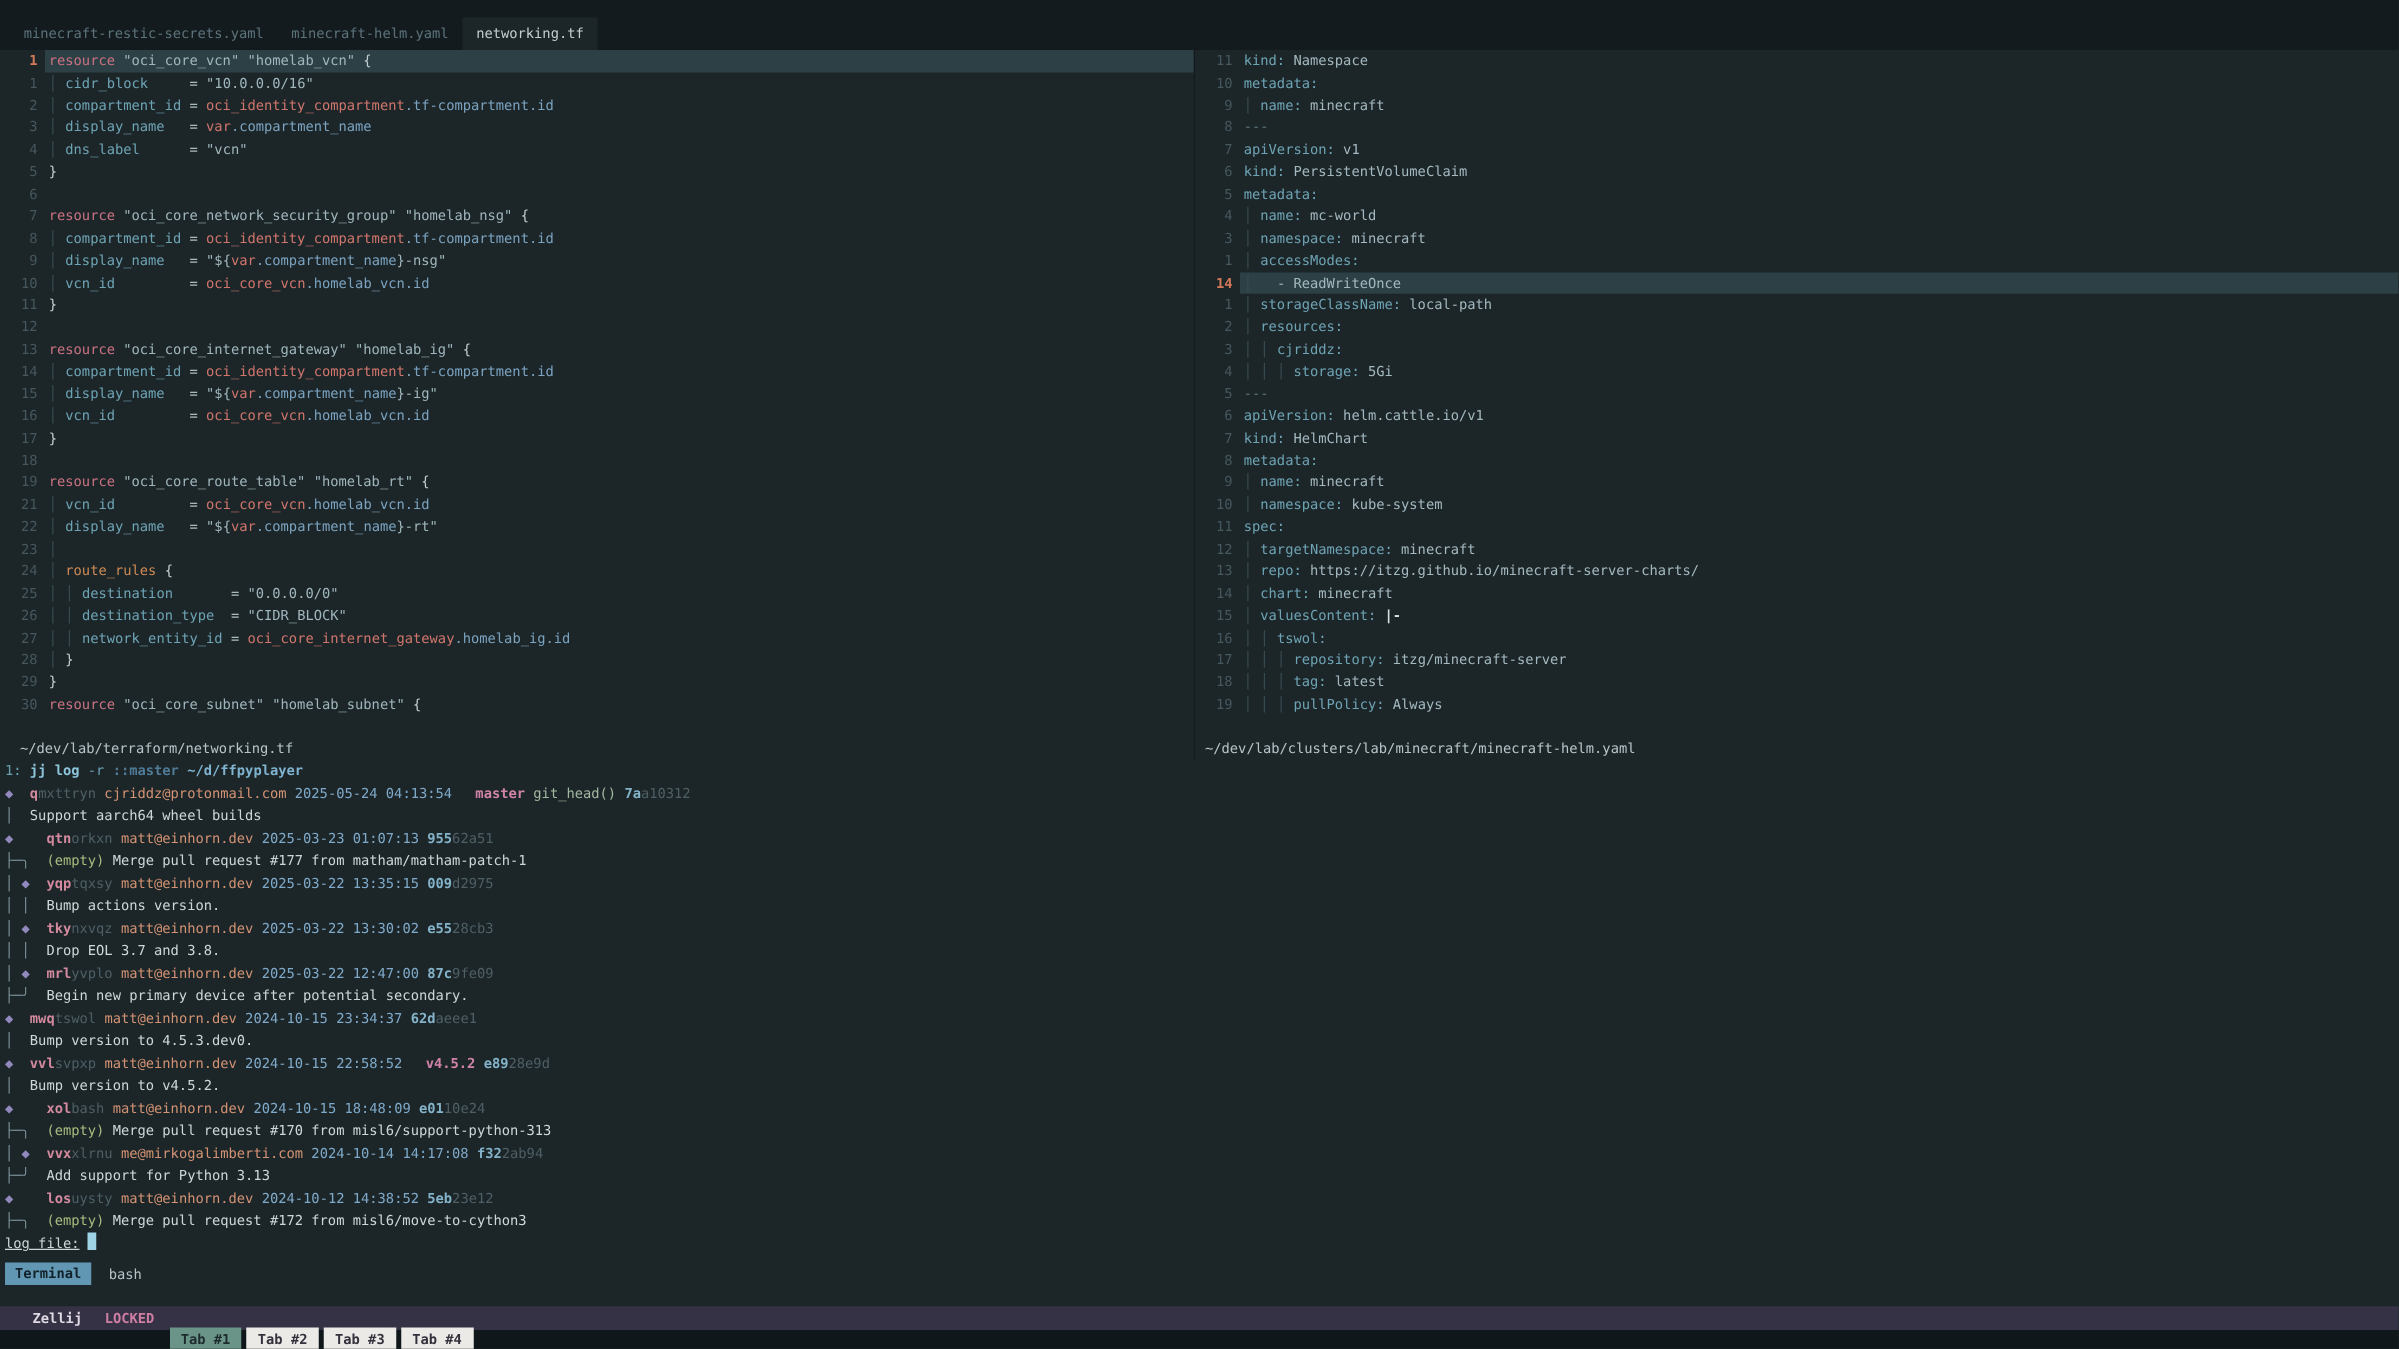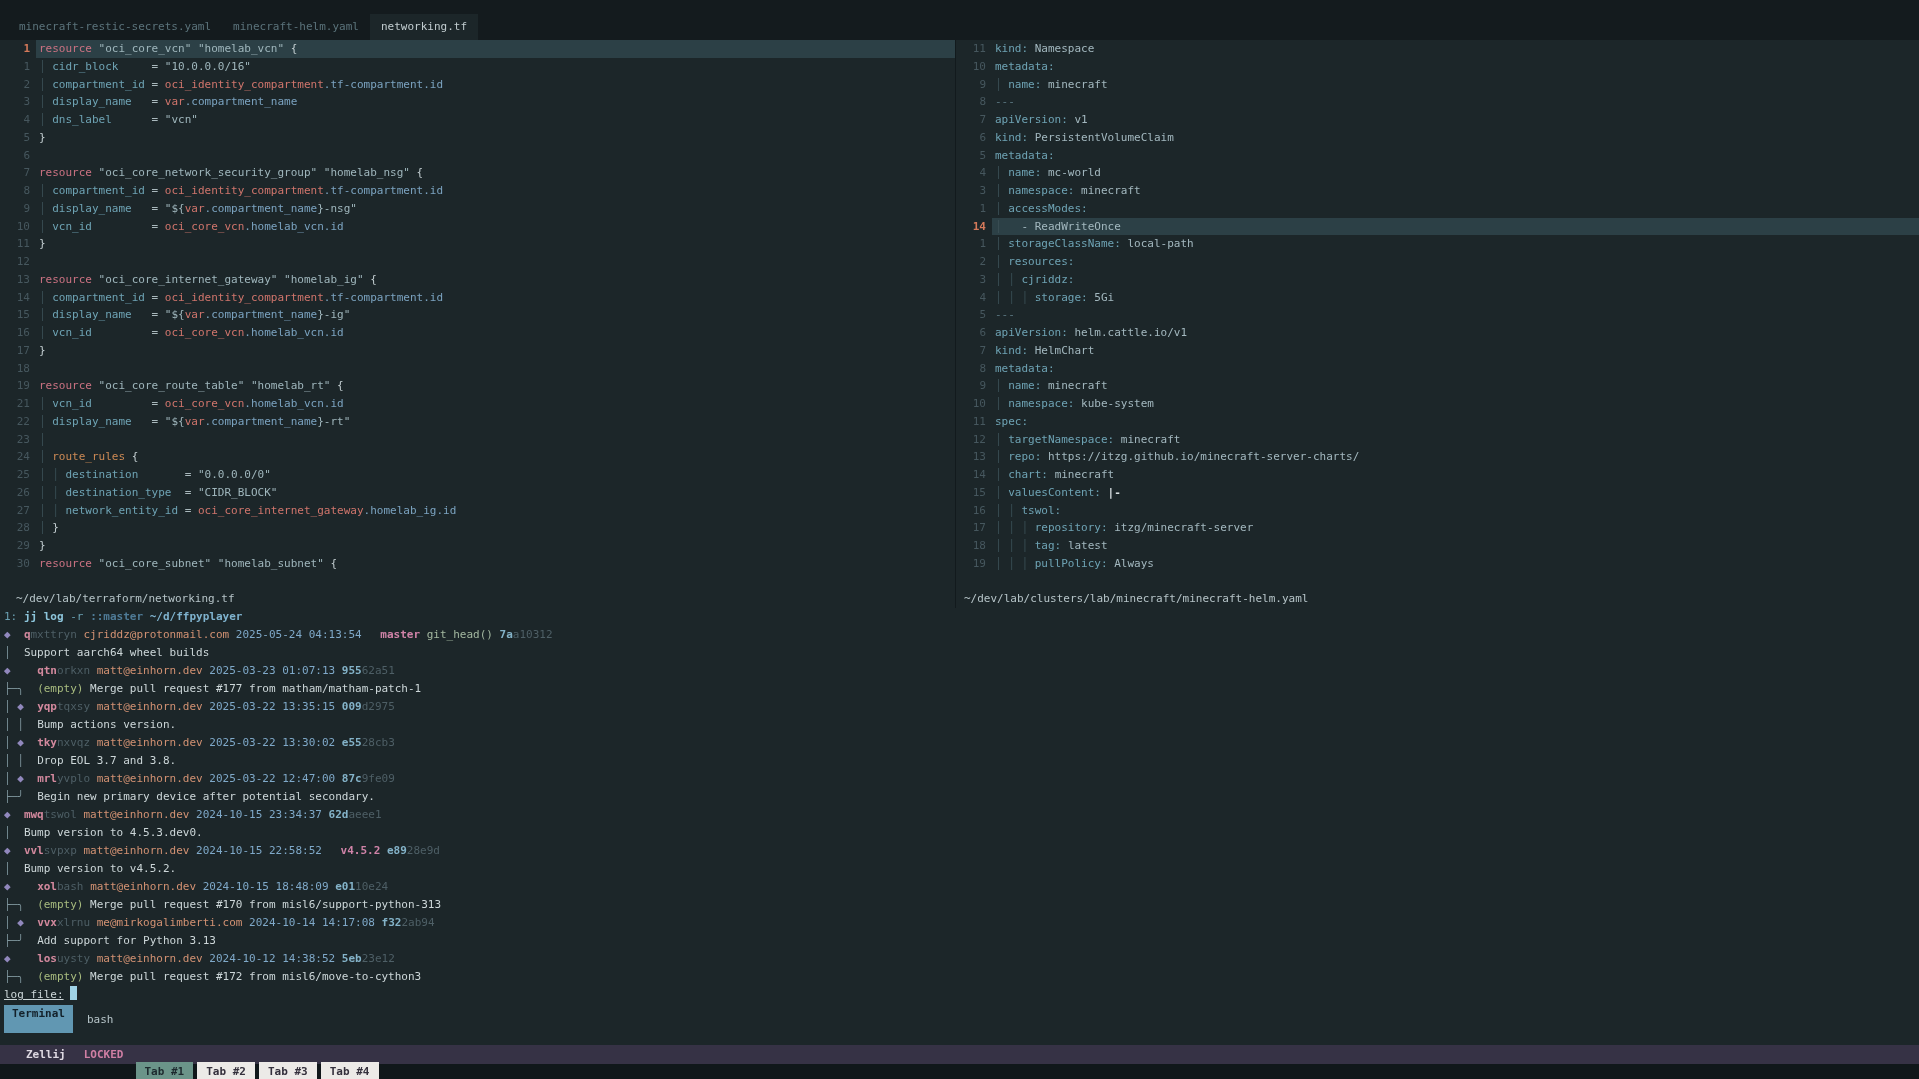--- a/index.html
+++ b/index.html
@@ -25,21 +25,21 @@
   .line .ln.lnc { color:var(--gutter_active); font-weight:bold; }
   .line.cursor::before { content:""; position:absolute; left:36px; right:0; top:0; bottom:0; background:var(--cursorline); }
   .line .content { position:relative; z-index:1; }
   .statusline { height:18px; line-height:18px; color:var(--status_text); padding-left:16px; white-space:pre; }
   .pane-right .statusline { padding-left:8px; }
   
   .terminal { padding-left:4px; }
   .trow { height:18px; line-height:18px; white-space:pre; }
   .term-cursor { display:inline-block; width:7px; height:14px; background:var(--cursor); vertical-align:-2px; }
   .term-tabs { height:18px; margin-top:6px; display:flex; align-items:center; padding-left:4px; }
-  .chip { background:var(--chip_bg); color:var(--chip_text); font-weight:bold; padding:0 8px; height:28px; line-height:18px; }
+  .chip { background:var(--chip_bg); color:var(--chip_text); font-weight:bold; padding:0 8px; height:18px; line-height:18px; }
   .chip-plain { margin-left:14px; color:var(--status_text); }
   .bar-spacer { height:17px; }
   
   .zellij-bar { height:19px; background:var(--bar_bg); display:flex; align-items:center; }
   .z-app  { color:#ded9e2; font-weight:bold; margin-left:26px; }
   .z-mode { color:var(--locked); font-weight:bold; margin-left:18px; }
   .z-tab  { padding:0 9px; height:19px; line-height:19px; font-weight:bold; margin-left:4px; color:#34303c; background:var(--ztab_bg); white-space:pre; }
   .z-tab.first { margin-left:12px; }
   .z-tab.active { background:var(--ztab_active_bg); color:#1d2a2e; }
   .bottom-strip { height:15px; background:var(--bg_bottom); }

